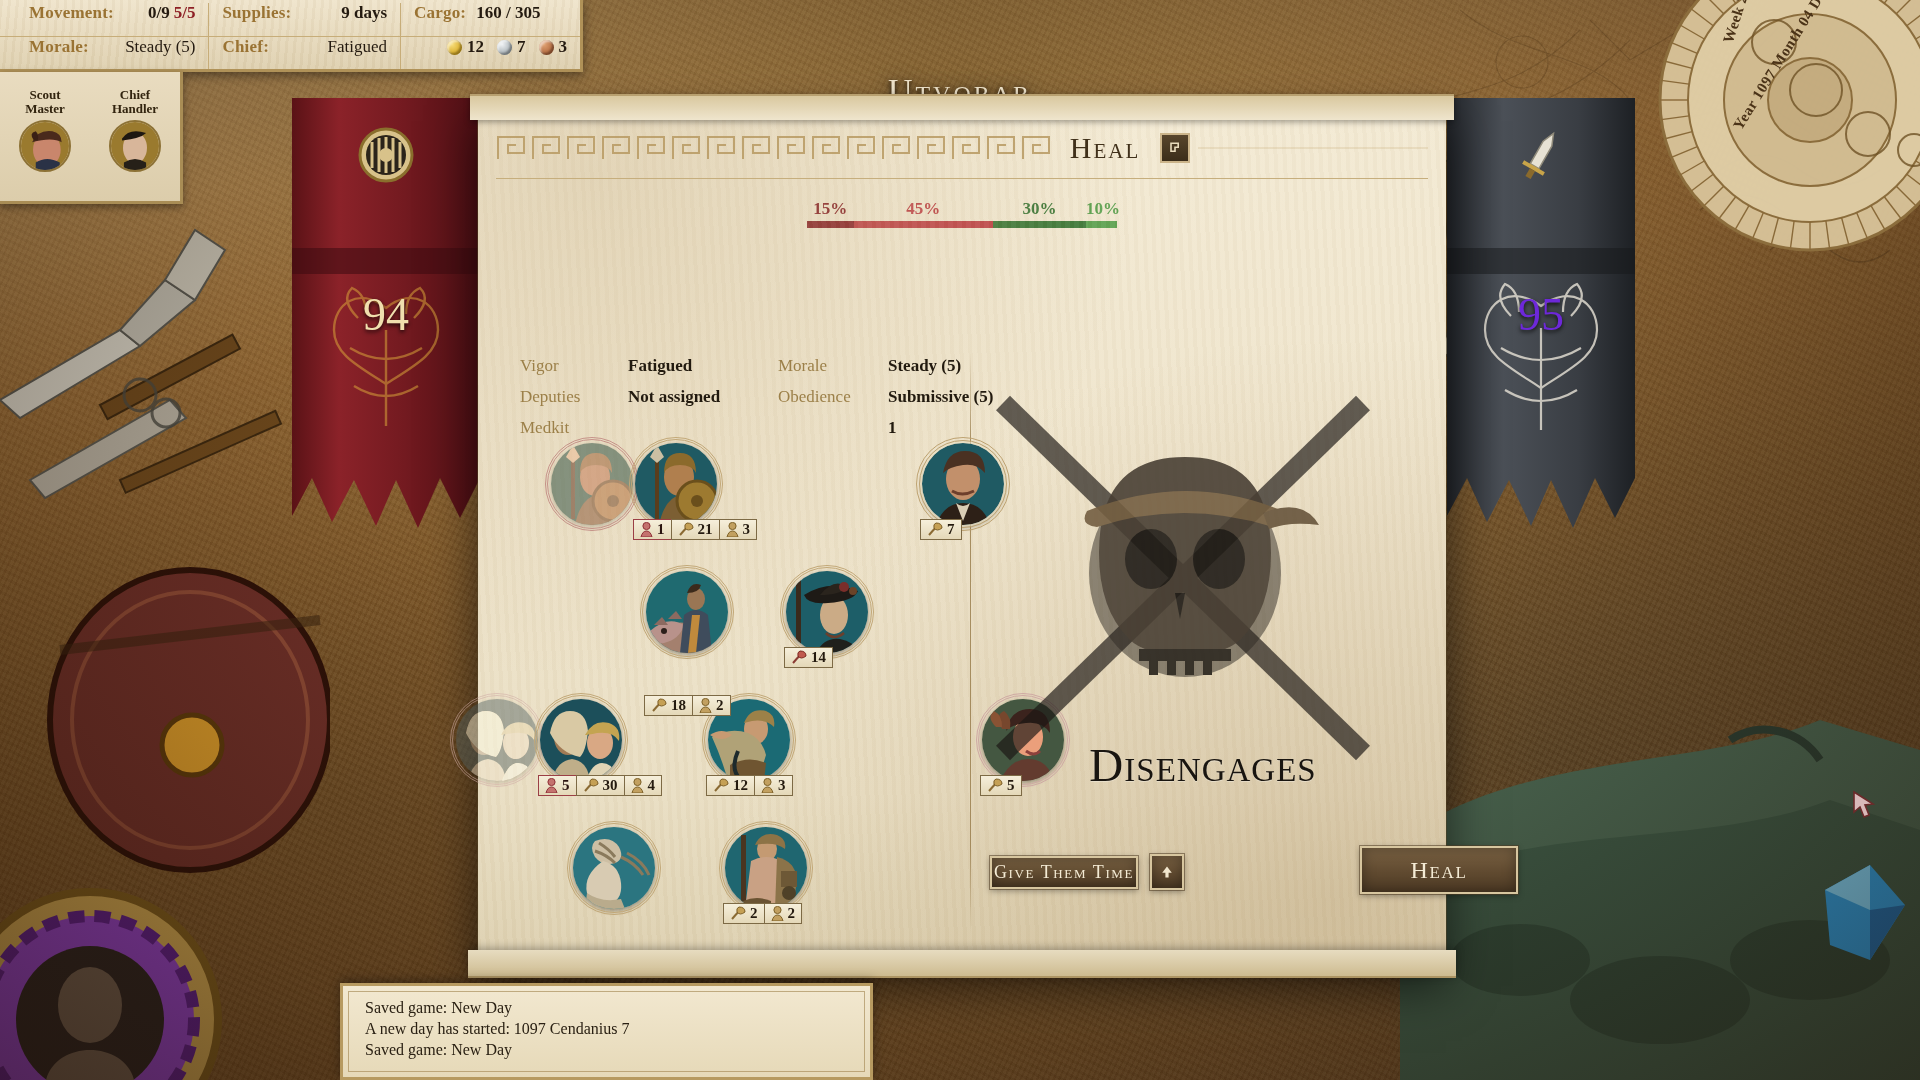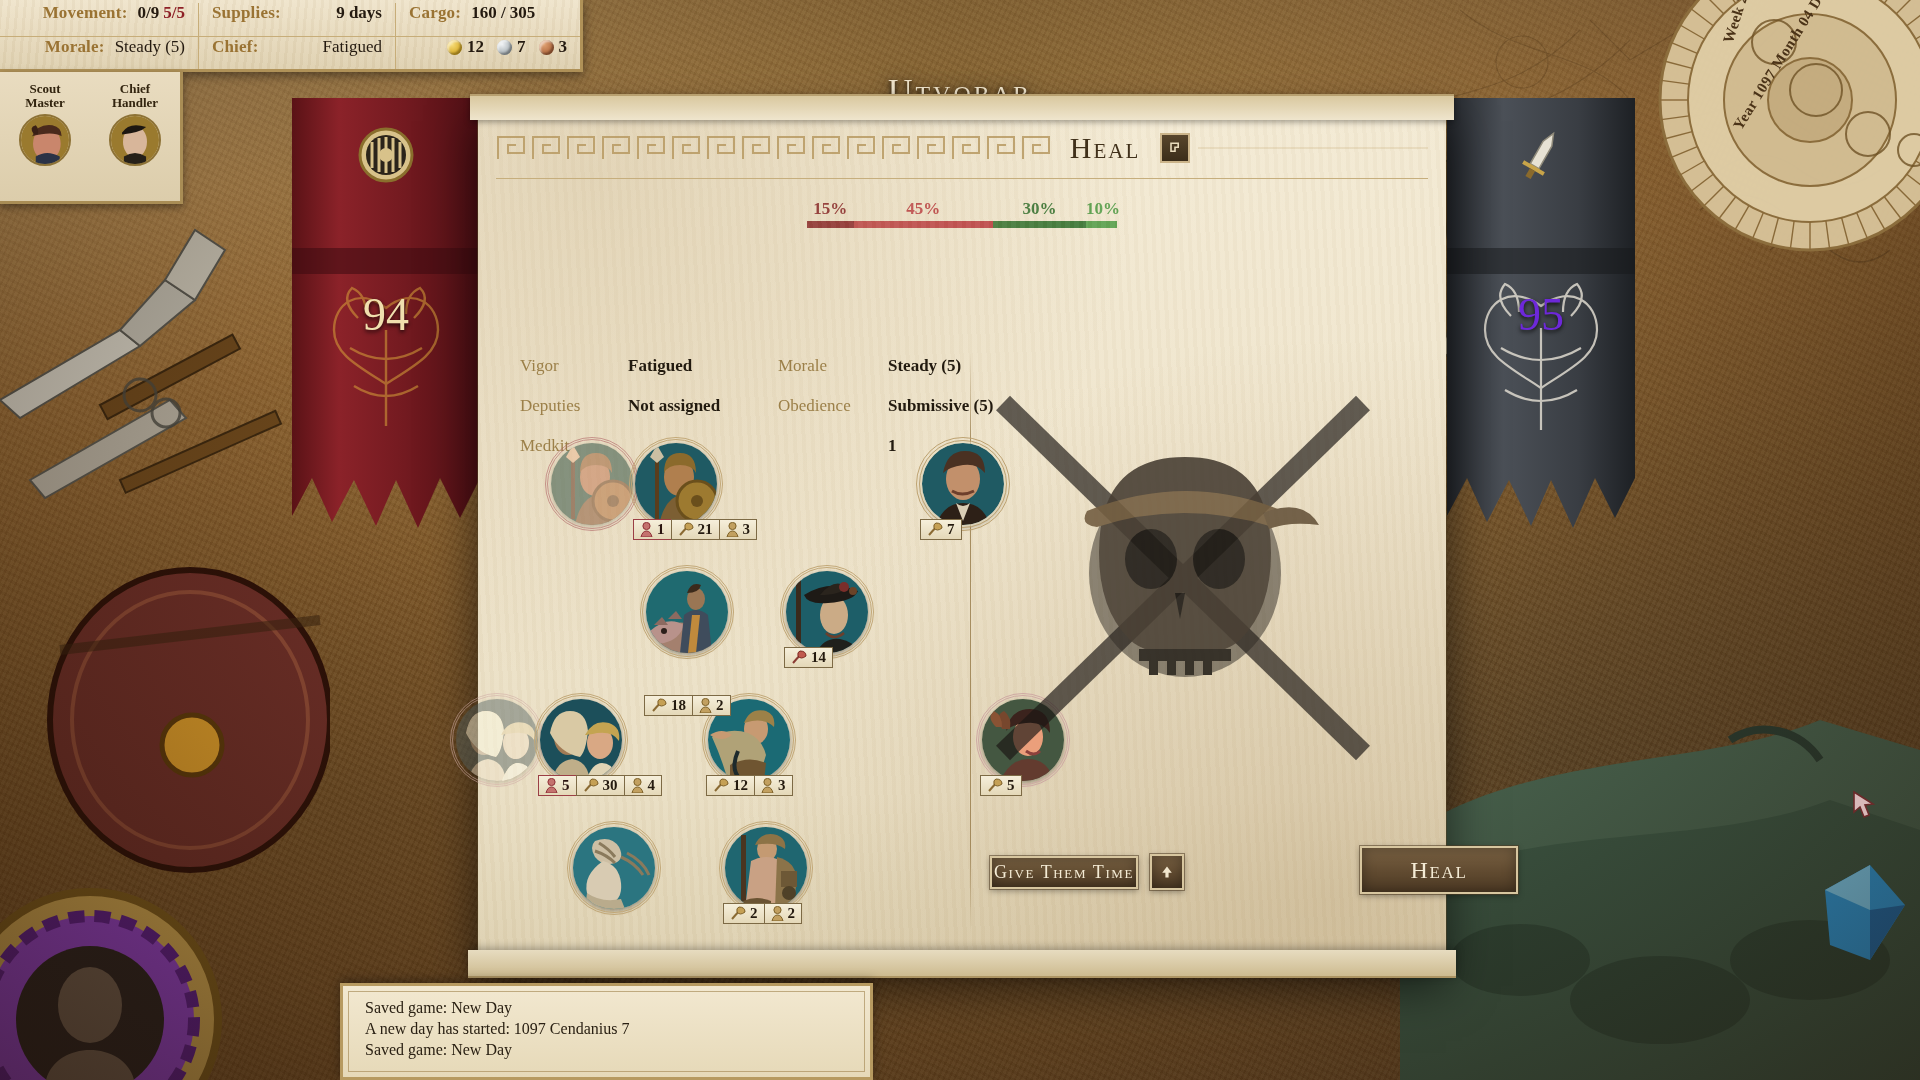--- a/index.html
+++ b/index.html
@@ -59,21 +59,21 @@
     position: relative; z-index: 1;
   }
   .status-row + .status-row { border-top: 1px solid #c7ad79; }
   .stat-cell {
     display: flex; align-items: baseline; gap: 10px;
     padding: 0 13px; height: 100%;
     border-right: 1px solid #c7ad79;
     white-space: nowrap;
   }
   .stat-cell:last-child { border-right: none; }
-  .stat-cell.w1 { width: 200px; justify-content: flex-end; }
+  .stat-cell.w1 { width: 200px; justify-content: space-between; margin-left: 16px; }
   .stat-cell.w2 { width: 198px; justify-content: space-between; }
   .stat-cell.w3 { width: 185px; justify-content: flex-start; }
   .stat-label { color: #9a7333; font-weight: bold; font-size: 17px; letter-spacing: .2px; }
   .stat-value { color: #241a10; font-weight: bold; font-size: 17px; }
   .stat-value.reg { font-weight: normal; }
   .stat-value.red { color: #8e2026; font-weight: bold; }
   .coin-group { display: flex; align-items: center; gap: 13px; margin-left: auto; }
   .coin { display: flex; align-items: center; gap: 5px; }
   .coin i {
     width: 15px; height: 15px; border-radius: 50%; display: block;
@@ -83,21 +83,21 @@
   .coin.silver i { background: radial-gradient(circle at 35% 30%, #eef1f3, #9ea8ad 75%); }
   .coin.copper i { background: radial-gradient(circle at 35% 30%, #e0a273, #ab6137 75%); }
   .coin span { font-size: 17px; font-weight: bold; color: #241a10; }
 
   
   .roles-panel {
     position: absolute; left: 0; top: 72px; width: 183px; height: 132px;
     background: linear-gradient(180deg,#e9dcc0,#dccdab);
     border-right: 3px solid #a98d55; border-bottom: 3px solid #a98d55;
     box-shadow: 0 3px 8px rgba(0,0,0,.4);
-    display: flex; justify-content: space-around; padding-top: 10px;
+    display: flex; justify-content: space-around; padding-top: 16px;
   }
   .role { width: 72px; text-align: center; }
   .role-name { font-size: 13px; line-height: 14px; color: #32240f; font-weight: bold; }
   .role-face {
     width: 52px; height: 52px; border-radius: 50%; margin: 4px auto 0;
     border: 2px solid #8d7236;
     overflow: hidden; position: relative;
   }
 
   
@@ -175,21 +175,21 @@
   .pct-inner { width: 310px; }
   .pct-labels { display: flex; font-size: 17px; font-weight: bold; }
   .pct-labels span { text-align: center; }
   .pct-bar { display: flex; height: 7px; margin-top: 2px; }
   .pct-bar i { display: block; height: 100%; }
 
   
   .stats-area {
     position: absolute; left: 42px; top: 253px; width: 470px;
     display: grid; grid-template-columns: 108px 150px 110px 0fr;
-    row-gap: 20px; align-items: baseline;
+    row-gap: 11px; align-items: baseline;
   }
   .sg-label { color: #9c8049; font-size: 17px; }
   .sg-value { color: #221a0f; font-size: 17px; font-weight: bold; white-space: nowrap; }
 
   
   .roster-divider {
     position: absolute; left: 492px; top: 250px; width: 1px; height: 580px;
     background: linear-gradient(180deg, rgba(170,145,95,0), rgba(150,122,72,.8) 15%, rgba(150,122,72,.8) 85%, rgba(170,145,95,0));
   }
 
@@ -996,20 +996,21 @@
         <g fill="#16120e">
           <rect x="186" y="298" width="9" height="14"></rect>
           <rect x="204" y="298" width="9" height="14"></rect>
           <rect x="222" y="298" width="9" height="14"></rect>
           <rect x="240" y="298" width="9" height="14"></rect>
         </g>
         <path d="M124 148 q 100 -40 196 0 q 8 14 -10 16 q -90 -28 -176 0 q -18 -2 -10 -16 z" fill="#6a5437"></path>
         <path d="M300 150 q 40 -16 56 12 q -30 -4 -50 4 z" fill="#5d4a31"></path>
       </g>
     </svg>
+    <div class="disengage-text">Disengages</div>
   </div>
 
   <div class="dlg-footer">
     <div class="btn" id="btn-give-time">Give Them Time</div>
     <div class="btn" id="btn-upgrade">
       <svg viewBox="0 0 20 20" width="16" height="16">
         <path d="M10 3 L16 11 H12 V17 H8 V11 H4 Z" fill="#f1e6cd"></path>
       </svg>
     </div>
     <div class="btn" id="btn-heal">Heal</div>

